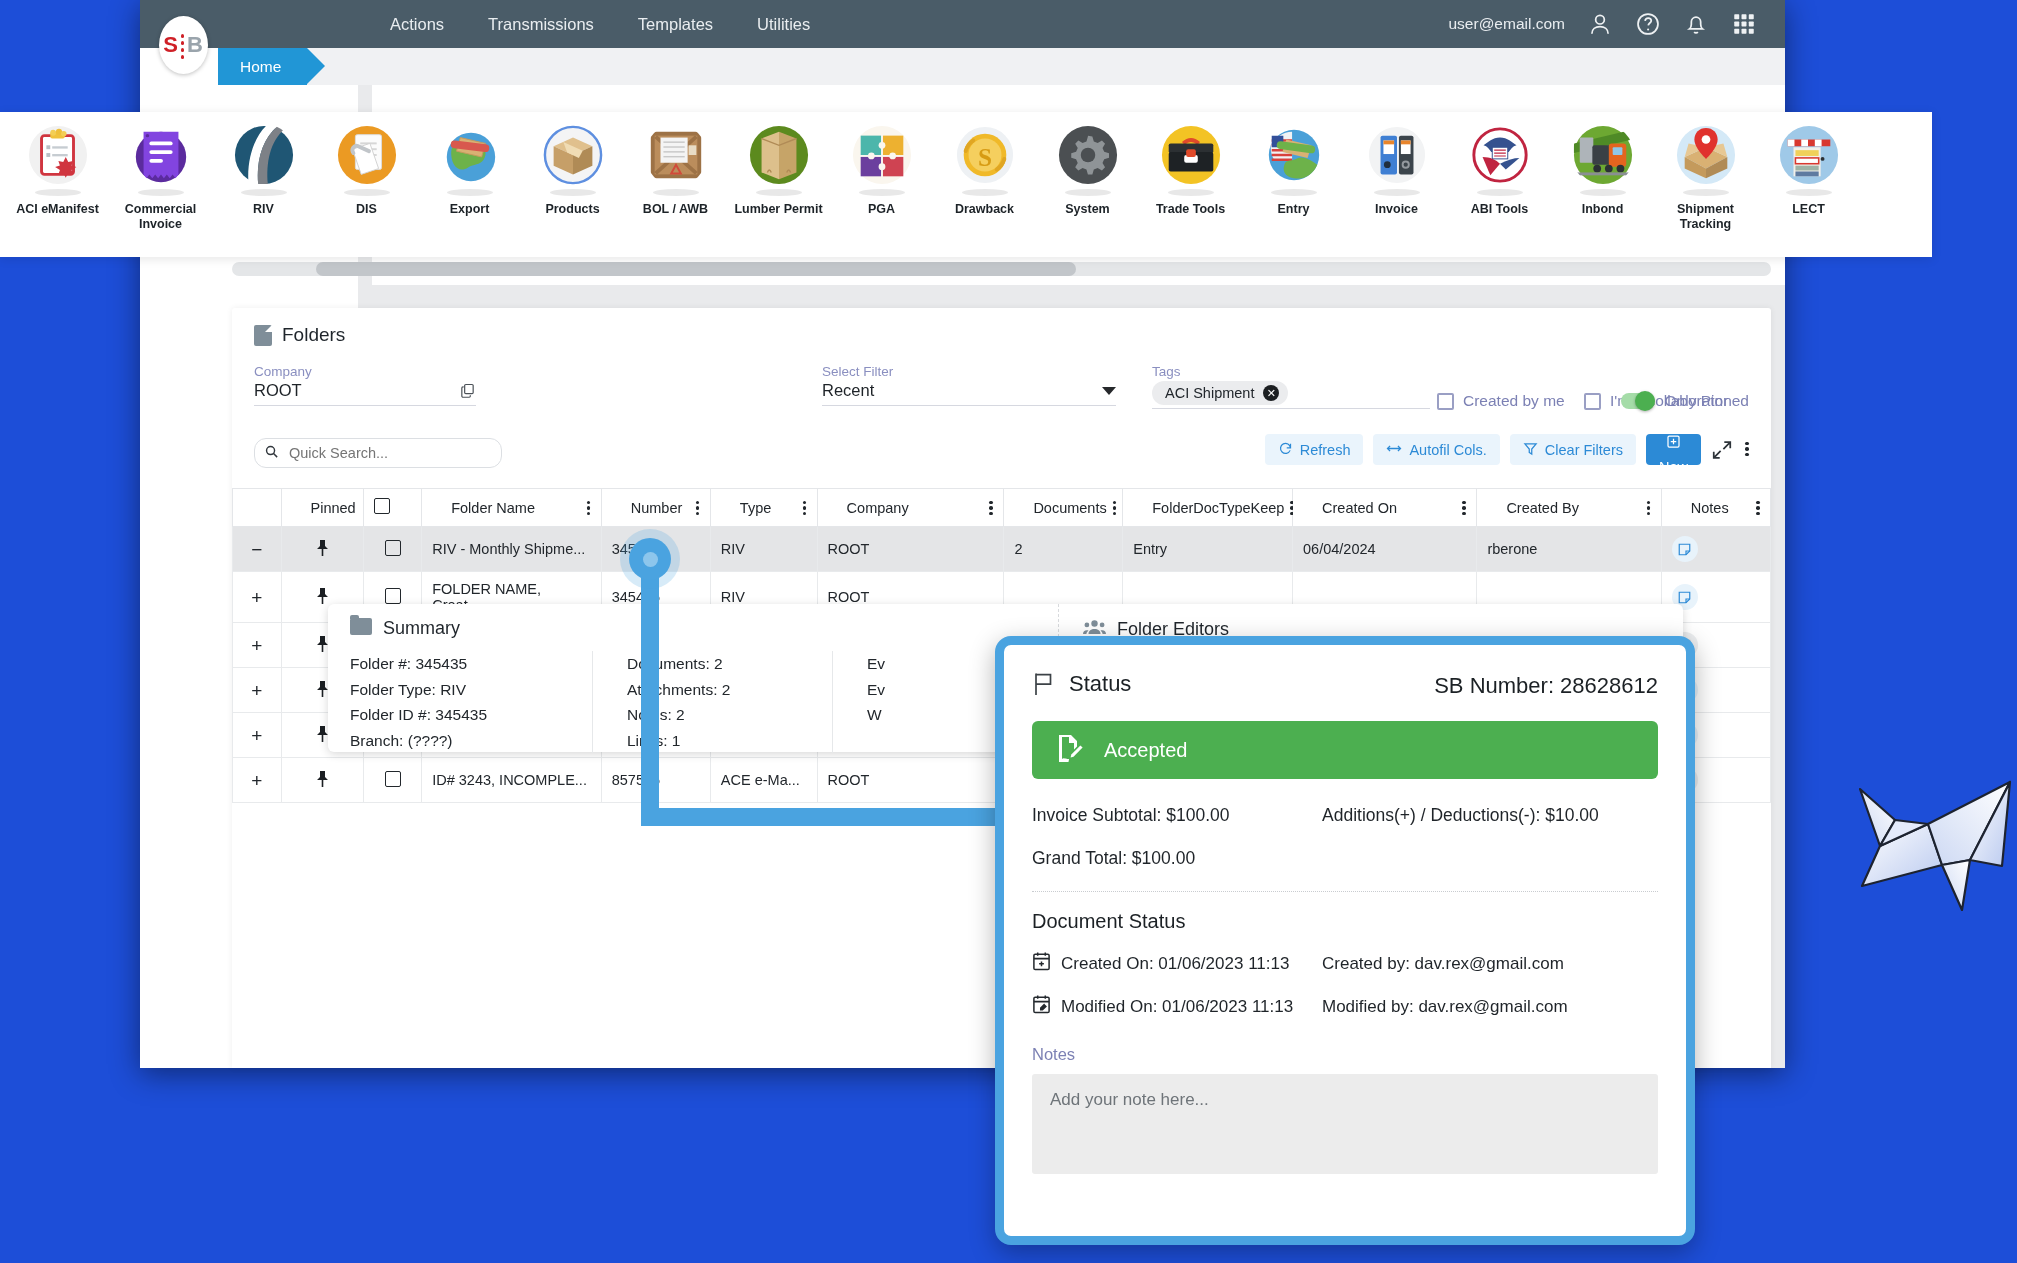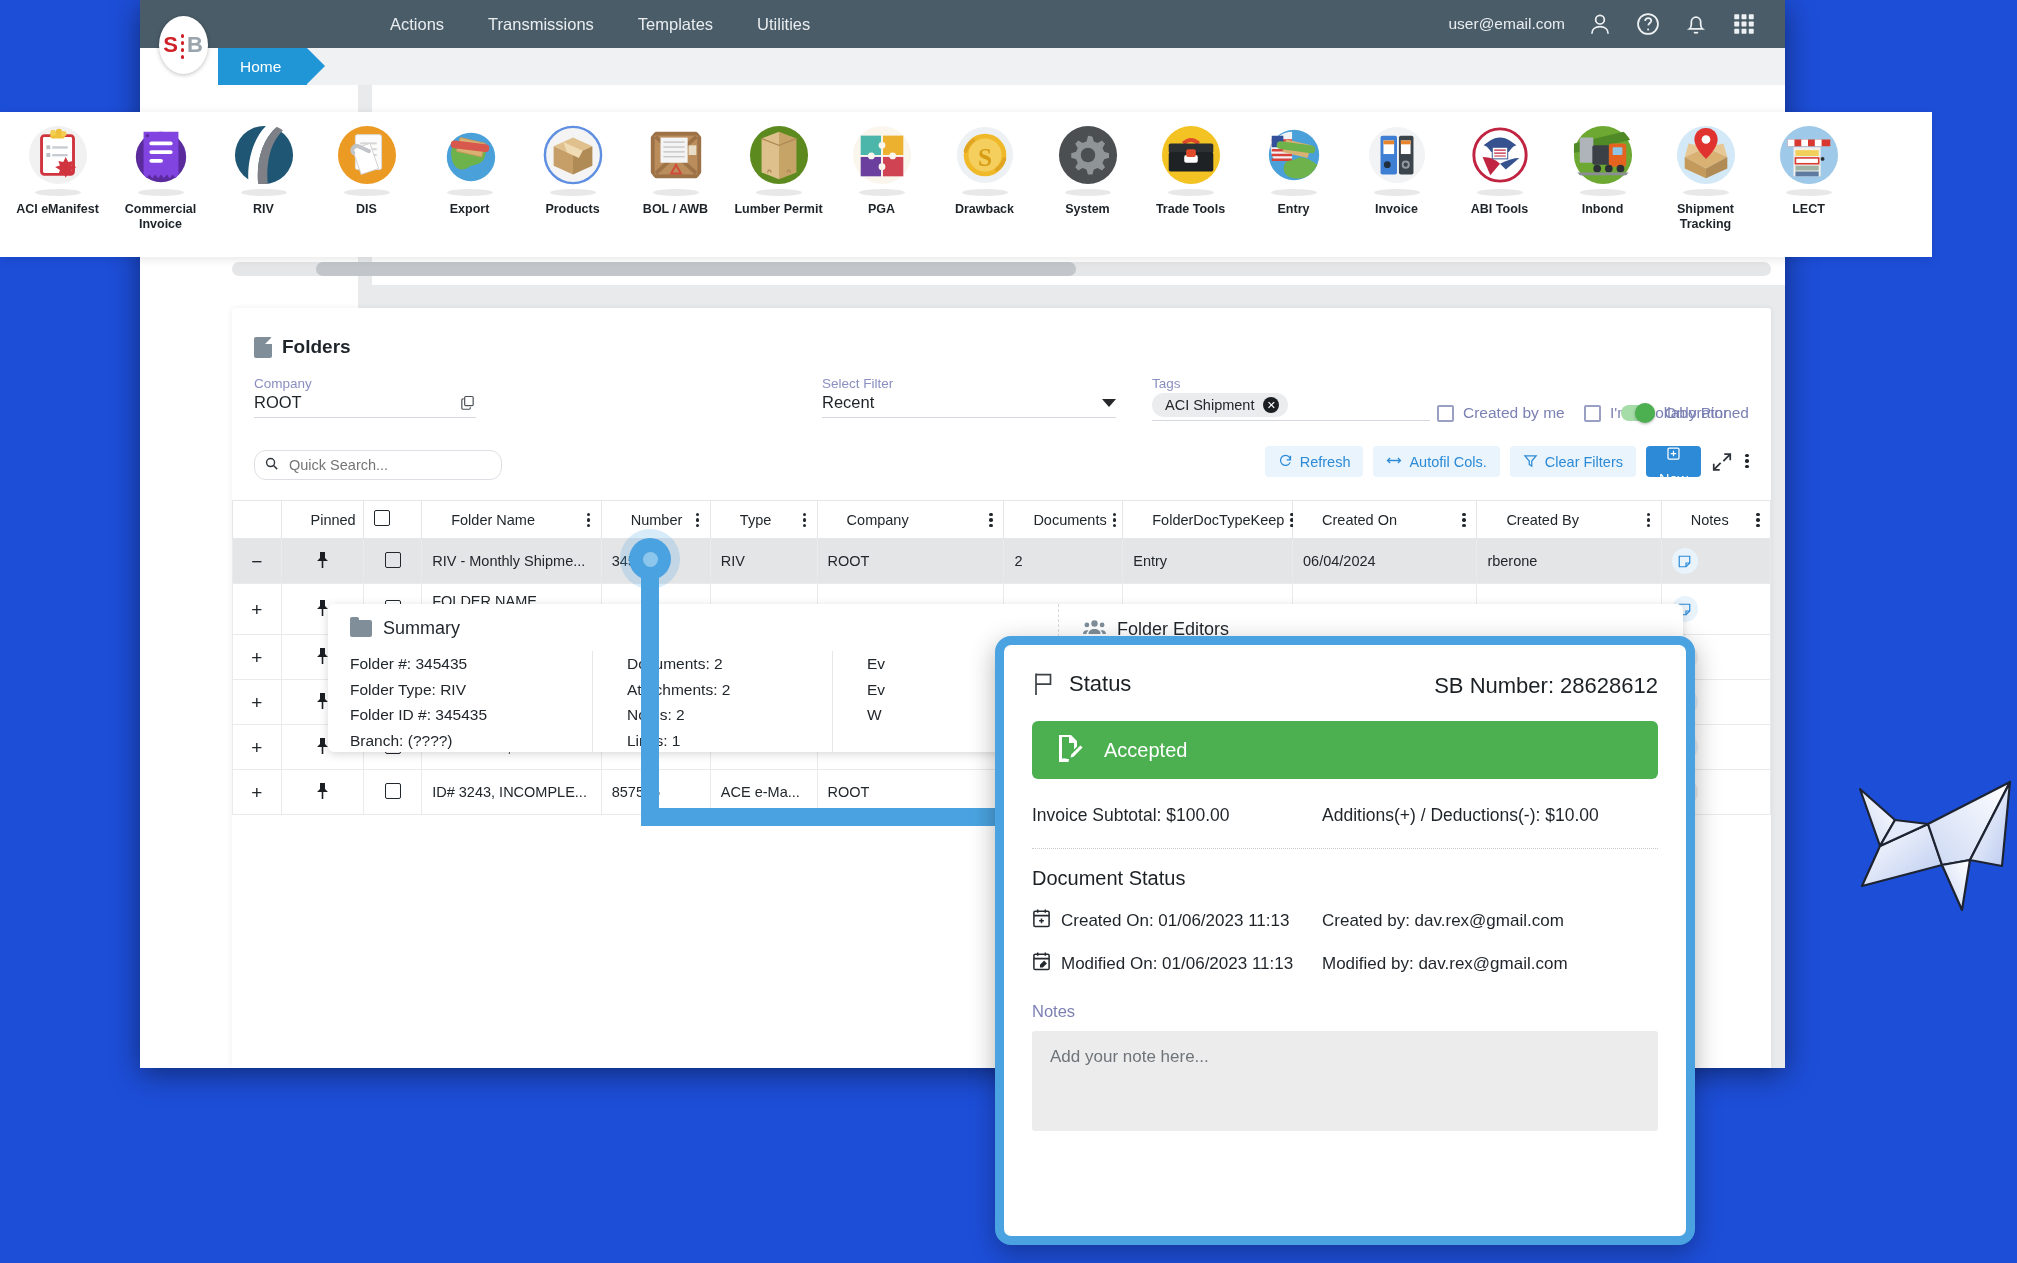--- a/index.html
+++ b/index.html
@@ -133,22 +133,21 @@
 
   
   .content-card {
     position:absolute; left:232px; top:308px; width:1539px; height:760px;
     background:#ffffff; border-radius: 3px 3px 0 0;
     box-shadow: 0 0 6px rgba(0,0,0,.07);
     overflow:hidden;
   }
   .folders-head {
     display:flex; align-items:center; gap:10px;
-    padding: 28px 0 0 22px;
-    font-weight: bold;
+    padding: 16px 0 0 22px;
   }
   .folder-ico {
     width: 18px; height: 21px; background:#7f8e99;
     border-radius: 2px 2px 2px 2px;
     position:relative;
   }
   .folder-ico::after{
     content:""; position:absolute; right:0; top:0;
     border-left:7px solid transparent; border-bottom:7px solid #ffffff;
   }
@@ -247,21 +246,21 @@
   }
   .note-badge.grey { background:#eceef0; }
 
   
   .summary-panel {
     position:absolute; left:328px; top:604px; width:1355px; height:148px;
     background:#fff; border-radius:6px; box-shadow:0 2px 10px rgba(0,0,0,.16);
     z-index: 12; display:flex;
   }
   .sp-left { flex:0 0 730px; padding: 14px 0 0 22px; }
-  .sp-title { display:flex; align-items:center; gap:11px; font-size:18px; color:#1f252b; }
+  .sp-title { display:flex; align-items:flex-start; gap:11px; font-size:18px; color:#1f252b; }
   .sp-folder {
     width:22px;height:17px;background:#7f8e99;border-radius:2px; position:relative;
   }
   .sp-folder::before{
     content:""; position:absolute; left:0;top:-3px;width:9px;height:4px;background:#7f8e99;border-radius:2px 2px 0 0;
   }
   .sp-cols { display:flex; margin-top:12px; }
   .sp-col { padding-right: 34px; }
   .sp-col.divided { border-left:1px solid #e6e8ea; padding-left:34px; }
   .sp-line { font-size:15.5px; color:#22272c; line-height: 1.65; white-space:nowrap; }
@@ -1131,20 +1130,21 @@
           <path d="M8.5 27.5c1.2-1.4 2.2-.2 3.4-.2s1.5 1 2.6.2" stroke="#fff" stroke-width="1.4" fill="none"></path>
         </svg>
       </span>
       <span>Accepted</span>
     </div>
 
     <div class="sc-money">
       <span class="m1">Invoice Subtotal: $100.00</span>
       <span class="m2">Additions(+) / Deductions(-): $10.00</span>
     </div>
+    <div class="sc-grand">Grand Total: $100.00</div>
 
     <div class="sc-divider"></div>
 
     <div class="sc-sub">Document Status</div>
 
     <div class="sc-meta">
       <span class="a">
         <span>
           <svg width="19" height="20" viewBox="0 0 20 21" fill="none" stroke="#24292e" stroke-width="1.6">
             <rect x="2" y="3.4" width="16" height="16" rx="1.4"></rect>

